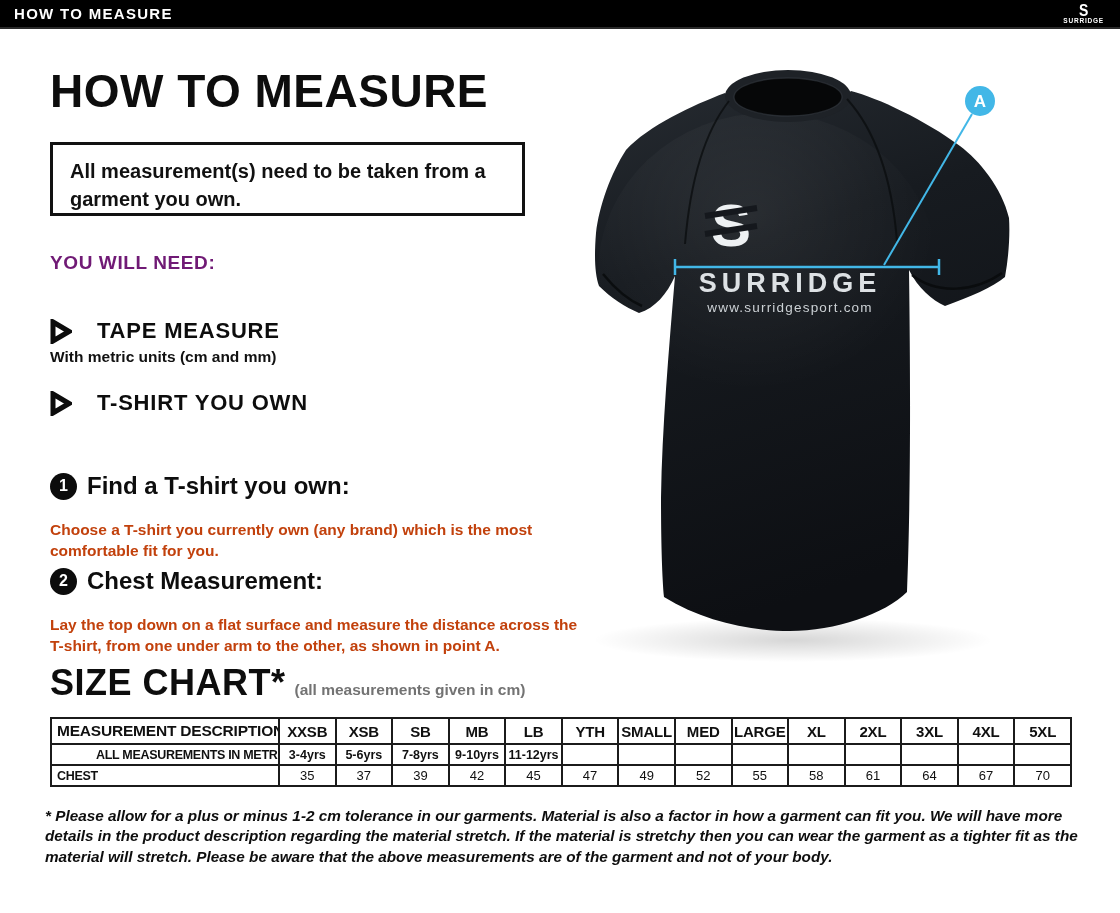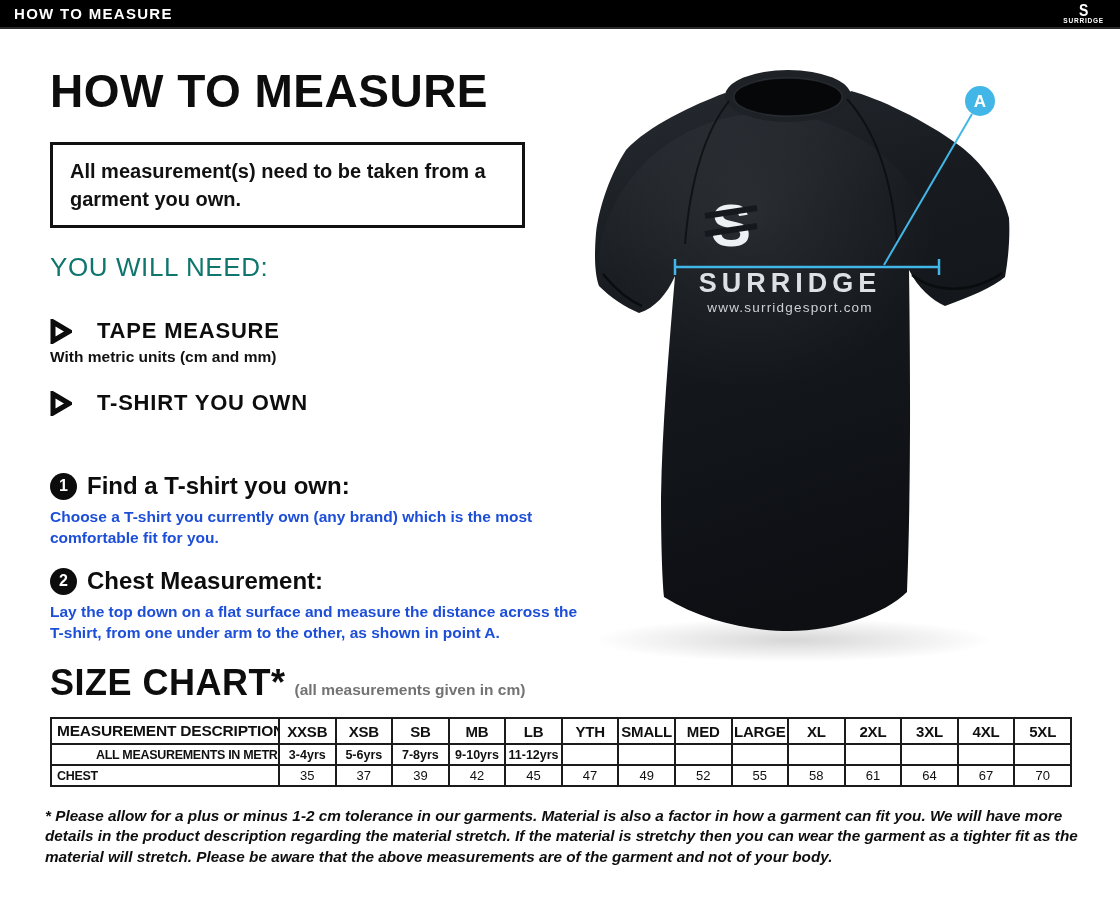--- a/index.html
+++ b/index.html
@@ -30,48 +30,48 @@
   }
   .topbar-brand .brand-word {
     color:#fff; font-size:6.5px; font-weight:700; letter-spacing:0.8px; margin-top:1px;
   }
   
   .page-title {
     position:absolute; left:50px; top:64px;
     font-size:46px; font-weight:800; letter-spacing:0.5px; color:#0d0d0d;
   }
   .notice-box {
-    position:absolute; left:50px; top:142px; width:475px; height:86px;
+    position:absolute; left:50px; top:142px; width:475px; height:74px;
     border:3px solid #111; padding:13px 17px;
     font-size:20px; font-weight:700; line-height:1.38; color:#111;
   }
   .ywn-heading {
     position:absolute; left:50px; top:252px;
-    font-size:26px; font-weight:400; letter-spacing:0.6px; color:#0f766e;
+    font-size:19px; font-weight:700; letter-spacing:0.6px; color:#701a75;
   }
   .need-item { position:absolute; left:50px; }
   .need-item .row { display:flex; align-items:flex-end; gap:25px; }
   .need-item .tri { flex:0 0 auto; display:block; }
   .need-label { font-size:22px; font-weight:800; letter-spacing:0.8px; color:#0d0d0d; }
   .need-desc { font-size:15.5px; font-weight:700; margin-top:4px; color:#111; }
   #need-0 { top:318px; }
   #need-1 { top:390px; }
   .step { position:absolute; left:50px; }
   #step-0 { top:472px; }
   #step-1 { top:567px; }
   .step .head { display:flex; align-items:center; gap:10px; }
   .step-num {
     width:27px; height:27px; border-radius:50%; background:#0c0c0c; color:#fff;
     display:flex; align-items:center; justify-content:center;
     font-size:16px; font-weight:800; flex:0 0 auto;
   }
   .step-title { font-size:24px; font-weight:800; color:#0d0d0d; }
   .step-desc {
-    margin-top:7px; width:540px;
-    font-size:15.5px; font-weight:600; line-height:1.35; color:#1d4ed8;
+    margin-top:20px; width:540px;
+    font-size:15.5px; font-weight:600; line-height:1.35; color:#c2410c;
   }
   .sc-head {
     position:absolute; left:50px; top:662px;
     display:flex; align-items:baseline; gap:9px;
   }
   .sc-title { font-size:36px; font-weight:800; letter-spacing:0.5px; color:#0d0d0d; }
   .sc-sub { font-size:15.5px; font-weight:700; color:#737373; }
   
   .size-table {
     position:absolute; left:50px; top:717px; width:1022px;

